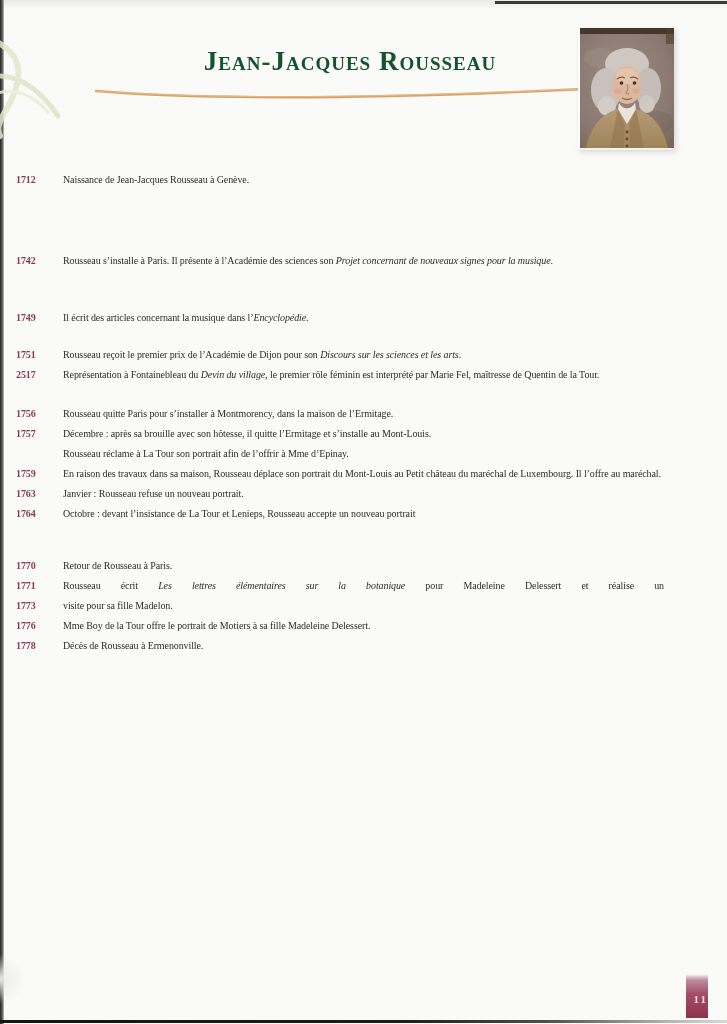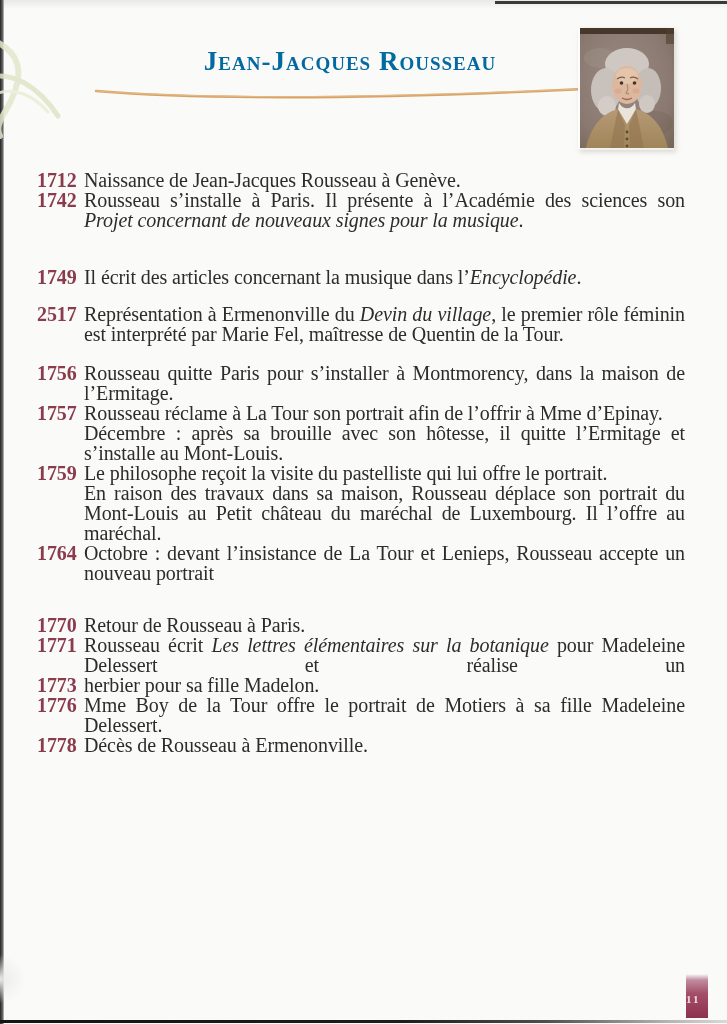--- a/index.html
+++ b/index.html
@@ -19,52 +19,52 @@
   .corner-smudge{position:absolute;left:0;bottom:20px;width:26px;height:50px;
     background:radial-gradient(ellipse at left center,#ebebe8,rgba(255,255,255,0) 70%);}
 
   
   .flourish{position:absolute;top:24px;left:-6px;width:76px;height:116px;}
 
   
   .header-title{
     position:absolute;top:46px;left:30px;width:640px;text-align:center;
     font-variant:small-caps;font-weight:bold;font-size:27px;letter-spacing:1px;
-    color:#0369a1;
+    color:#14532d;
   }
   .swoosh{position:absolute;top:82px;left:92px;width:554px;height:22px;}
 
   
   .portrait{
     position:absolute;top:28px;left:578px;width:94px;height:120px;
     border-left:2px solid #fdfdfc;border-bottom:2px solid #f2f1ee;
     box-shadow:2px 2px 5px rgba(120,110,100,.25);
   }
   .portrait svg{display:block;}
 
   
   .timeline{
-    position:absolute;top:170px;left:37px;width:648px;
-    font-size:20px;line-height:20px;letter-spacing:-0.1px;color:#2e2c29;
+    position:absolute;top:170px;left:16px;width:648px;
+    font-size:10px;line-height:20px;letter-spacing:-0.1px;color:#2e2c29;
   }
   .group{margin:0;}
-  .g1{margin-top:59px}.g2{}.g3{margin-top:37px}
+  .g1{margin-top:59px}.g2{margin-top:61px}.g3{margin-top:37px}
   .g4{margin-top:17px}.g5{margin-top:19px}.g6{margin-top:32px}
   .entry{display:flex;align-items:flex-start;}
   .year{flex:0 0 47px;font-weight:bold;color:#8a3b4c;}
   .texts{flex:1;min-width:0;}
   .texts p{margin:0;text-align:justify;text-align-last:left;}
   .texts p.fj{text-align-last:justify;}
   .it{font-style:italic;}
 
   
   .page-tab{
     position:absolute;left:686px;top:974px;width:22px;height:44px;
     background:linear-gradient(rgba(201,139,160,0) 0%,#c08ba0 14%,#a34e68 45%,#8e3150 100%);
-    display:flex;align-items:center;justify-content:flex-start;
+    display:flex;align-items:center;justify-content:flex-end;
   }
   .page-tab span{
     color:#f3dde3;font-size:11px;font-weight:bold;letter-spacing:2px;
     font-family:"Liberation Serif",serif;margin-top:6px;
   }
 </style>
 </head>
 <body>
 
 <div class="top-band"></div>
@@ -158,48 +158,59 @@
     <div class="group g3">
       <div class="entry">
         <span class="year">1749</span>
         <div class="texts">
           <p><span>Il écrit des articles concernant la musique dans l’</span><span class="it">Encyclopédie</span><span>.</span></p>
         </div>
       </div>
     </div>
     <div class="group g4">
       <div class="entry">
+        <span class="year">1751</span>
+        <div class="texts">
+          <p><span>Rousseau reçoit le premier prix de l’Académie de Dijon pour son </span><span class="it">Discours sur les sciences et les arts</span><span>.</span></p>
+        </div>
+      </div>
+      <div class="entry">
         <span class="year">2517</span>
         <div class="texts">
-          <p><span>Représentation à Ermenonville du </span><span class="it">Devin du village</span><span>, le premier rôle féminin est interprété par Marie Fel, maîtresse de Quentin de la Tour.</span></p>
+          <p><span>Représentation à Fontainebleau du </span><span class="it">Devin du village</span><span>, le premier rôle féminin est interprété par Marie Fel, maîtresse de Quentin de la Tour.</span></p>
         </div>
       </div>
     </div>
     <div class="group g5">
       <div class="entry">
         <span class="year">1756</span>
         <div class="texts">
           <p><span>Rousseau quitte Paris pour s’installer à Montmorency, dans la maison de l’Ermitage.</span></p>
         </div>
       </div>
       <div class="entry">
         <span class="year">1757</span>
         <div class="texts">
+          <p><span>Décembre : après sa brouille avec son hôtesse, il quitte l’Ermitage et s’installe au Mont-Louis.</span></p>
           <p><span>Rousseau réclame à La Tour son portrait afin de l’offrir à Mme d’Epinay.</span></p>
-          <p><span>Décembre : après sa brouille avec son hôtesse, il quitte l’Ermitage et s’installe au Mont-Louis.</span></p>
         </div>
       </div>
       <div class="entry">
         <span class="year">1759</span>
         <div class="texts">
-          <p><span>Le philosophe reçoit la visite du pastelliste qui lui offre le portrait.</span></p>
           <p><span>En raison des travaux dans sa maison, Rousseau déplace son portrait du Mont-Louis au Petit château du maréchal de Luxembourg. Il l’offre au maréchal.</span></p>
         </div>
       </div>
       <div class="entry">
+        <span class="year">1763</span>
+        <div class="texts">
+          <p><span>Janvier : Rousseau refuse un nouveau portrait.</span></p>
+        </div>
+      </div>
+      <div class="entry">
         <span class="year">1764</span>
         <div class="texts">
           <p><span>Octobre : devant l’insistance de La Tour et Lenieps, Rousseau accepte un nouveau portrait</span></p>
         </div>
       </div>
     </div>
     <div class="group g6">
       <div class="entry">
         <span class="year">1770</span>
         <div class="texts">
@@ -208,21 +219,21 @@
       </div>
       <div class="entry">
         <span class="year">1771</span>
         <div class="texts">
           <p class="fj"><span>Rousseau écrit </span><span class="it">Les lettres élémentaires sur la botanique</span><span> pour Madeleine Delessert et réalise un</span></p>
         </div>
       </div>
       <div class="entry">
         <span class="year">1773</span>
         <div class="texts">
-          <p><span>herbier pour sa fille Madelon.</span></p>
+          <p><span>visite pour sa fille Madelon.</span></p>
         </div>
       </div>
       <div class="entry">
         <span class="year">1776</span>
         <div class="texts">
           <p><span>Mme Boy de la Tour offre le portrait de Motiers à sa fille Madeleine Delessert.</span></p>
         </div>
       </div>
       <div class="entry">
         <span class="year">1778</span>

